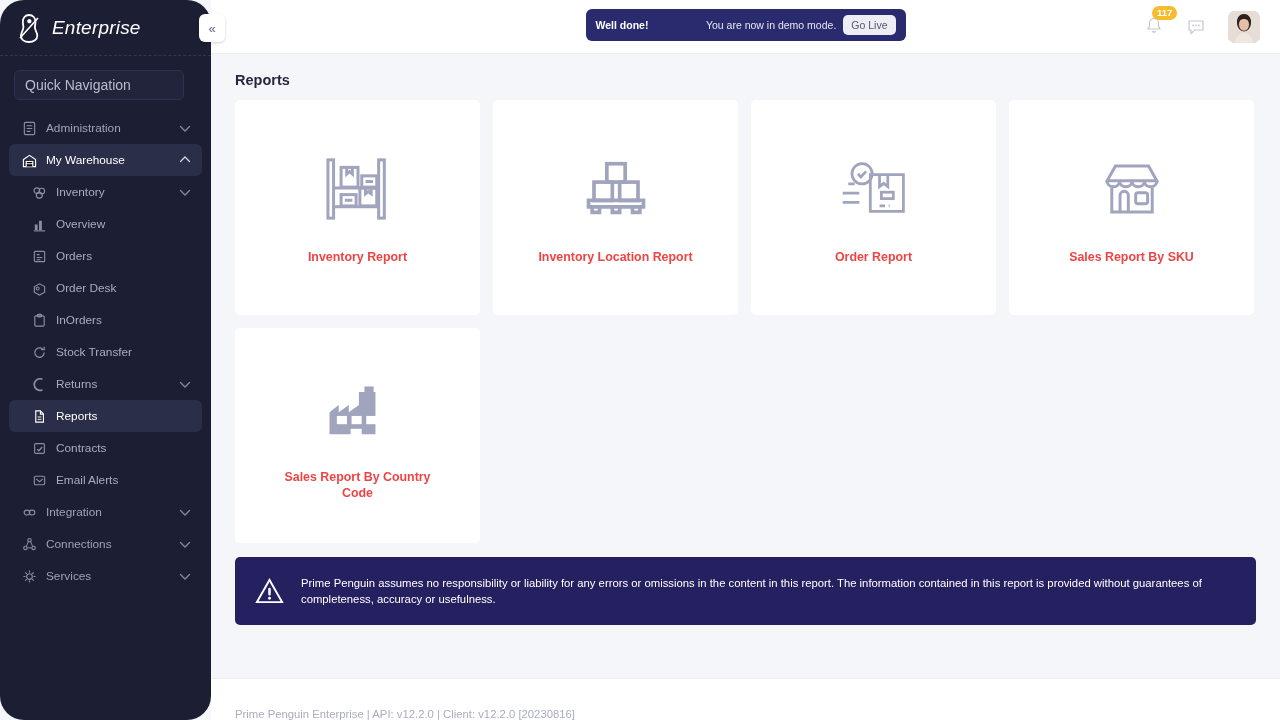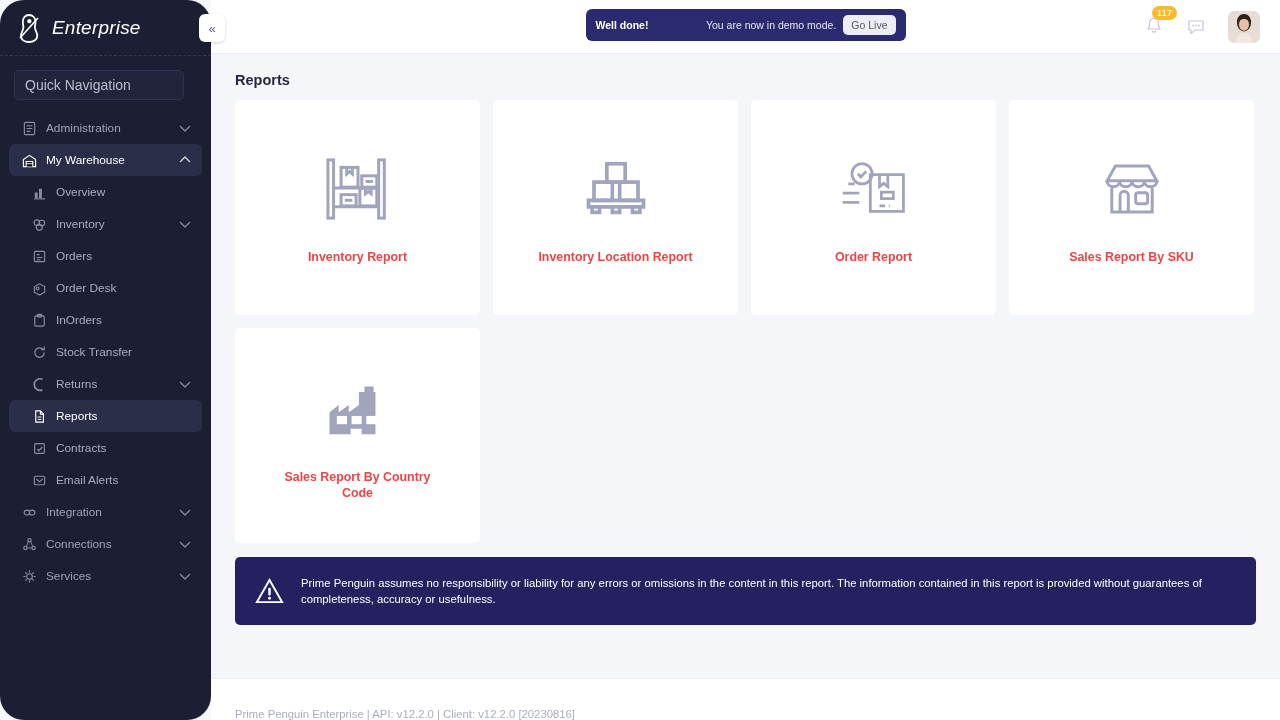--- a/index.html
+++ b/index.html
@@ -101,21 +101,21 @@
   .go-live {
     background: #eceef4; color: #55576e;
     border: none; border-radius: 5px;
     font-size: 10.5px; padding: 4px 8px; cursor: pointer;
     font-family: "Liberation Sans", sans-serif;
   }
   .bell-wrap { position: relative; width: 20px; height: 22px; cursor: pointer; }
   .badge {
     position: absolute; top: -10px; left: 8px;
     background: #f5bc2e; color: #ffffff;
-    font-size: 9.5px; font-weight: normal;
+    font-size: 9.5px; font-weight: bold;
     border-radius: 9px; padding: 2px 5px; min-width: 21px;
     text-align: center; line-height: 1.1;
   }
   .chat-ico { width: 20px; height: 20px; cursor: pointer; }
   .avatar {
     width: 32px; height: 32px; border-radius: 7px;
     overflow: hidden; cursor: pointer;
     background: #d9d2ce;
   }
 
@@ -208,40 +208,40 @@
             </svg>
      </span>
      <span class="nav-label">My Warehouse</span>
      <svg class="chev" viewBox="0 0 14 14">
             <path d="M2.5 8.5L7 4l4.5 4.5" fill="none" stroke="#ffffff" stroke-width="1.3" stroke-linecap="round"></path>
           </svg>
         </div>
         <div class="nav-item child">
           <span class="ico">
        <svg viewBox="0 0 16 16" width="15" height="15">
+              <circle cx="5.2" cy="6" r="3" fill="none" stroke="#9ea2ba" stroke-width="1.2"></circle>
+              <circle cx="10.5" cy="6.5" r="3" fill="none" stroke="#9ea2ba" stroke-width="1.2"></circle>
+              <circle cx="7.8" cy="11" r="3.2" fill="none" stroke="#9ea2ba" stroke-width="1.2"></circle>
+            </svg>
+     </span>
+     <span class="nav-label">Inventory</span>
+     <svg class="chev" viewBox="0 0 14 14">
+            <path d="M2.5 5.5L7 10l4.5-4.5" fill="none" stroke="#9ea2ba" stroke-width="1.3" stroke-linecap="round"></path>
+          </svg>
+        </div>
+        <div class="nav-item child">
+          <span class="ico">
+       <svg viewBox="0 0 16 16" width="15" height="15">
               <rect x="3" y="8" width="3" height="6" fill="#9ea2ba"></rect>
               <rect x="7.5" y="4" width="3" height="10" fill="#9ea2ba"></rect>
               <path d="M2 14.8h12" stroke="#9ea2ba" stroke-width="1.2"></path>
             </svg>
      </span>
      <span class="nav-label">Overview</span>
      </div>
-        <div class="nav-item child">
-          <span class="ico">
-       <svg viewBox="0 0 16 16" width="15" height="15">
-              <circle cx="5.2" cy="6" r="3" fill="none" stroke="#9ea2ba" stroke-width="1.2"></circle>
-              <circle cx="10.5" cy="6.5" r="3" fill="none" stroke="#9ea2ba" stroke-width="1.2"></circle>
-              <circle cx="7.8" cy="11" r="3.2" fill="none" stroke="#9ea2ba" stroke-width="1.2"></circle>
-            </svg>
-     </span>
-     <span class="nav-label">Inventory</span>
-     <svg class="chev" viewBox="0 0 14 14">
-            <path d="M2.5 5.5L7 10l4.5-4.5" fill="none" stroke="#9ea2ba" stroke-width="1.3" stroke-linecap="round"></path>
-          </svg>
-        </div>
         <div class="nav-item child">
           <span class="ico">
        <svg viewBox="0 0 16 16" width="15" height="15">
               <rect x="2.5" y="2.5" width="11" height="11" rx="1" fill="none" stroke="#9ea2ba" stroke-width="1.2"></rect>
               <path d="M5 6h3M5 9h6M5 11.5h4" stroke="#9ea2ba" stroke-width="1.1"></path>
             </svg>
      </span>
      <span class="nav-label">Orders</span>
      </div>
         <div class="nav-item child">

